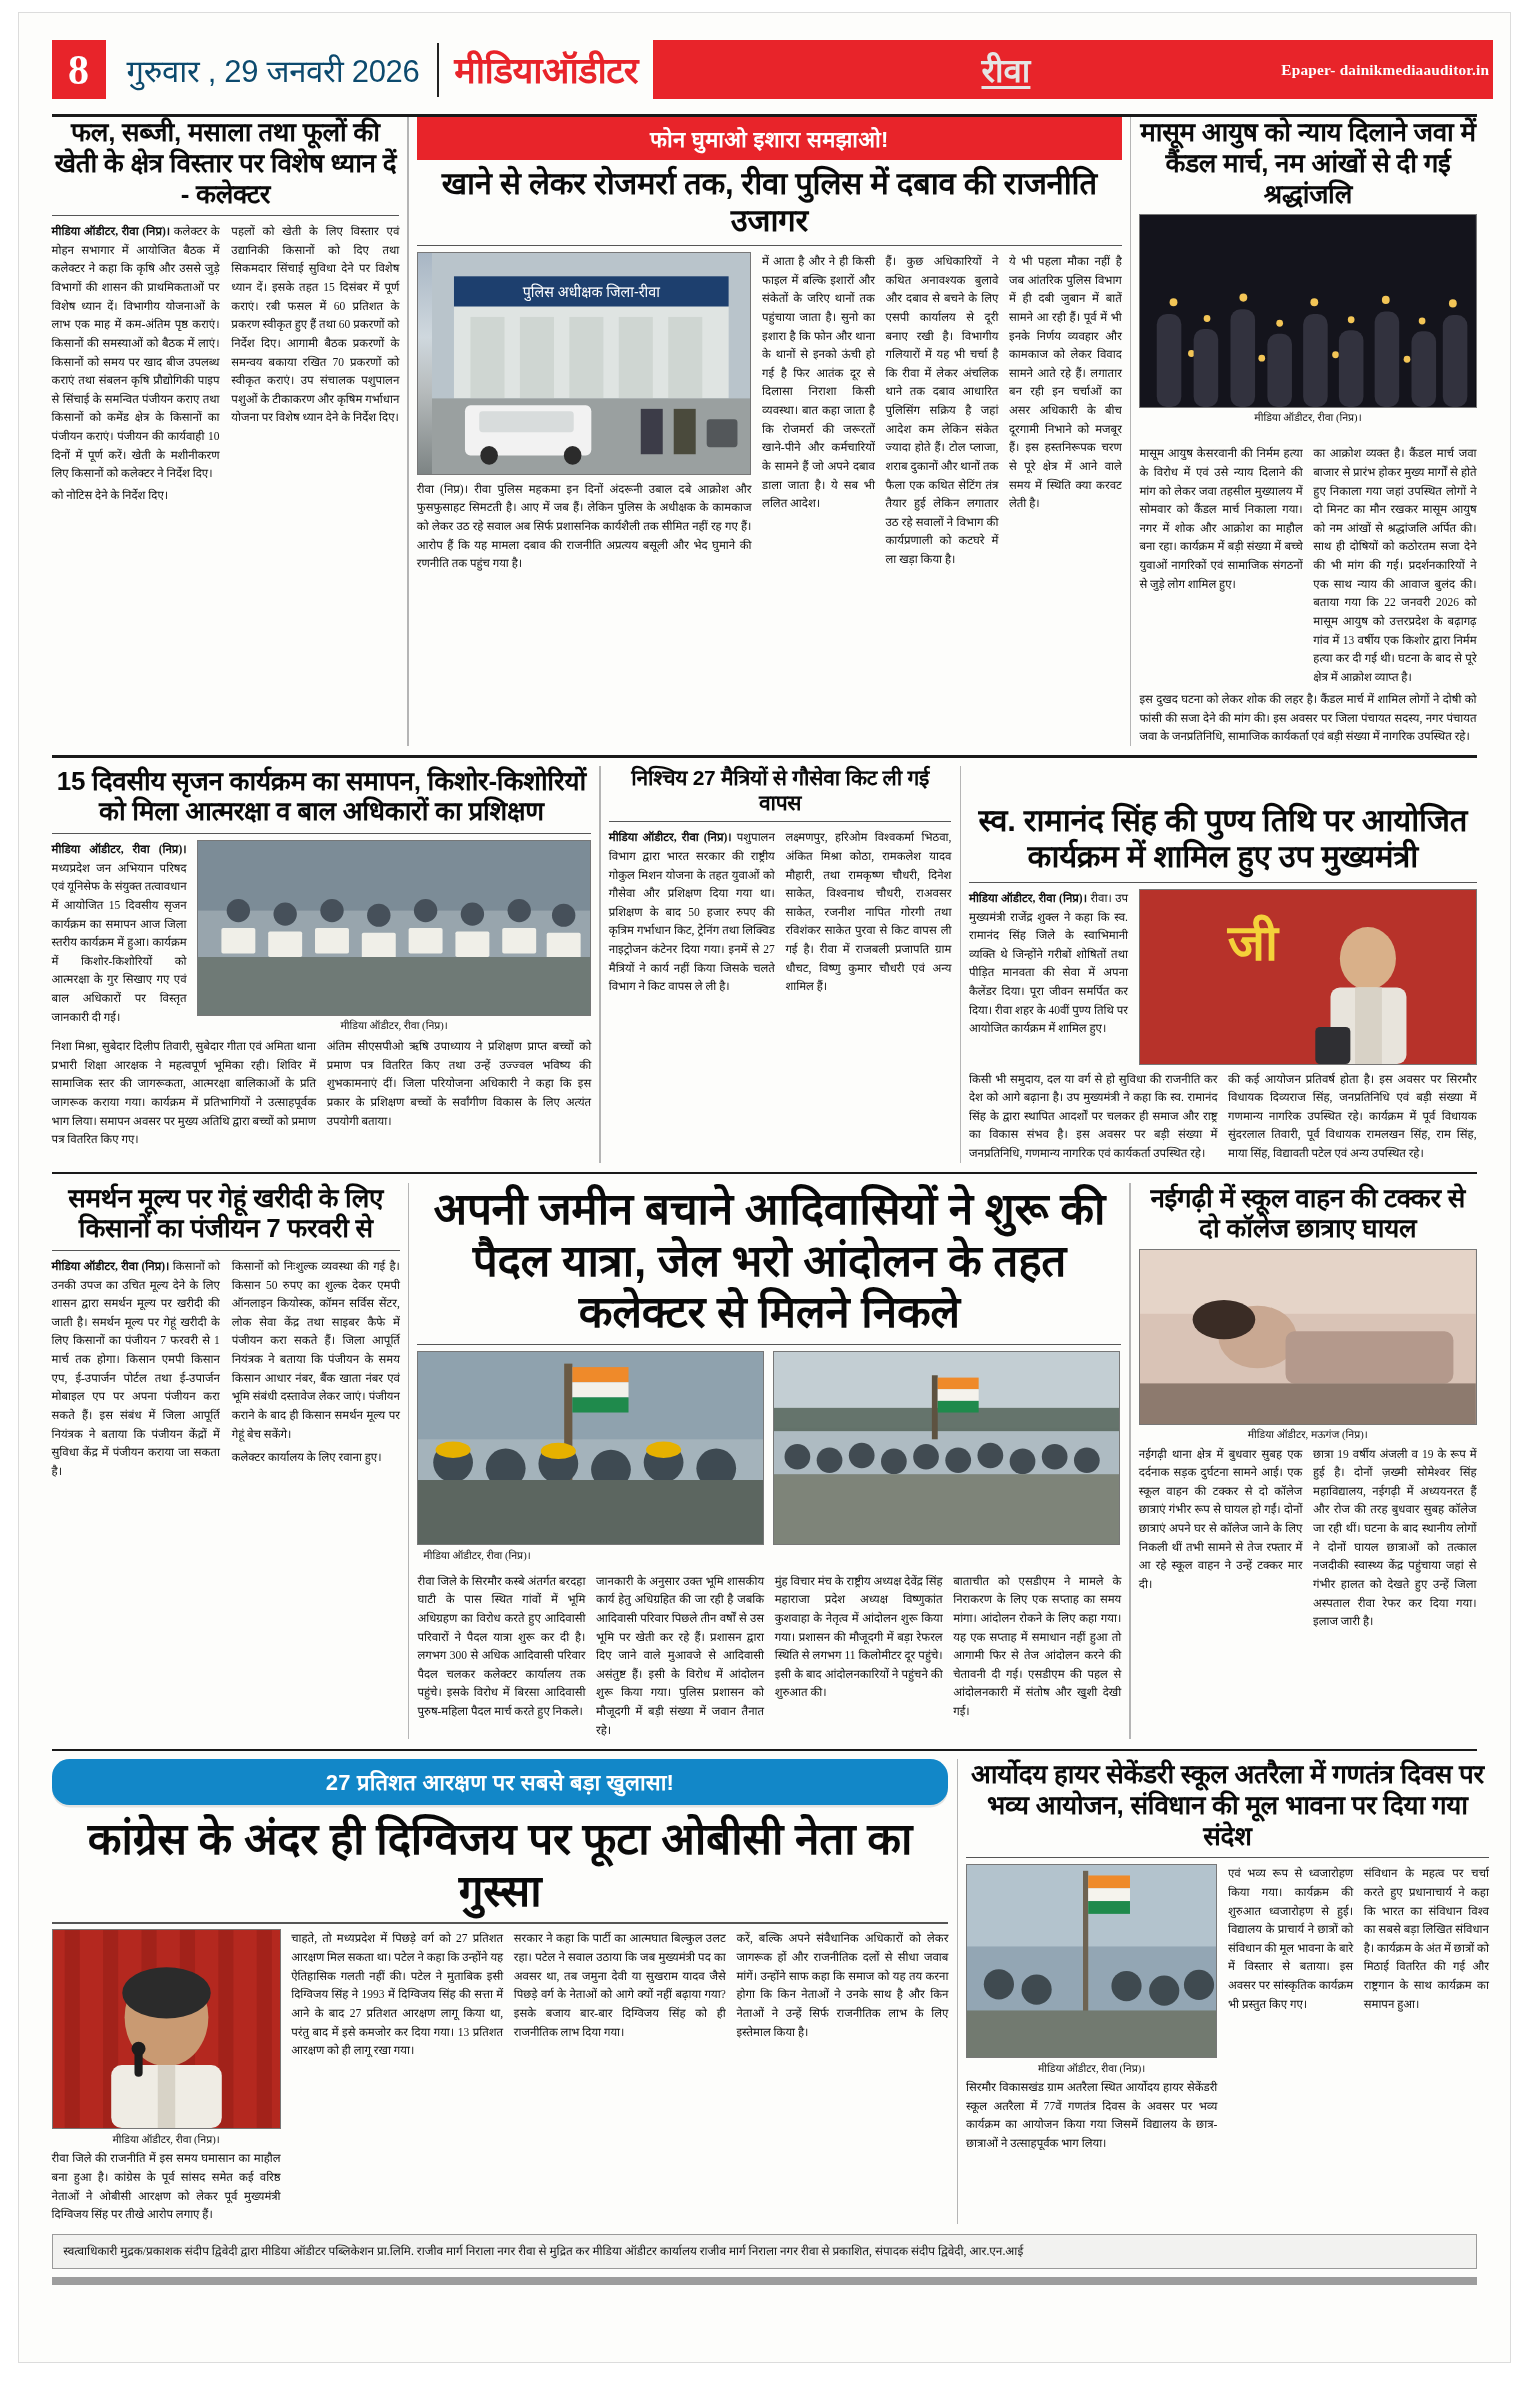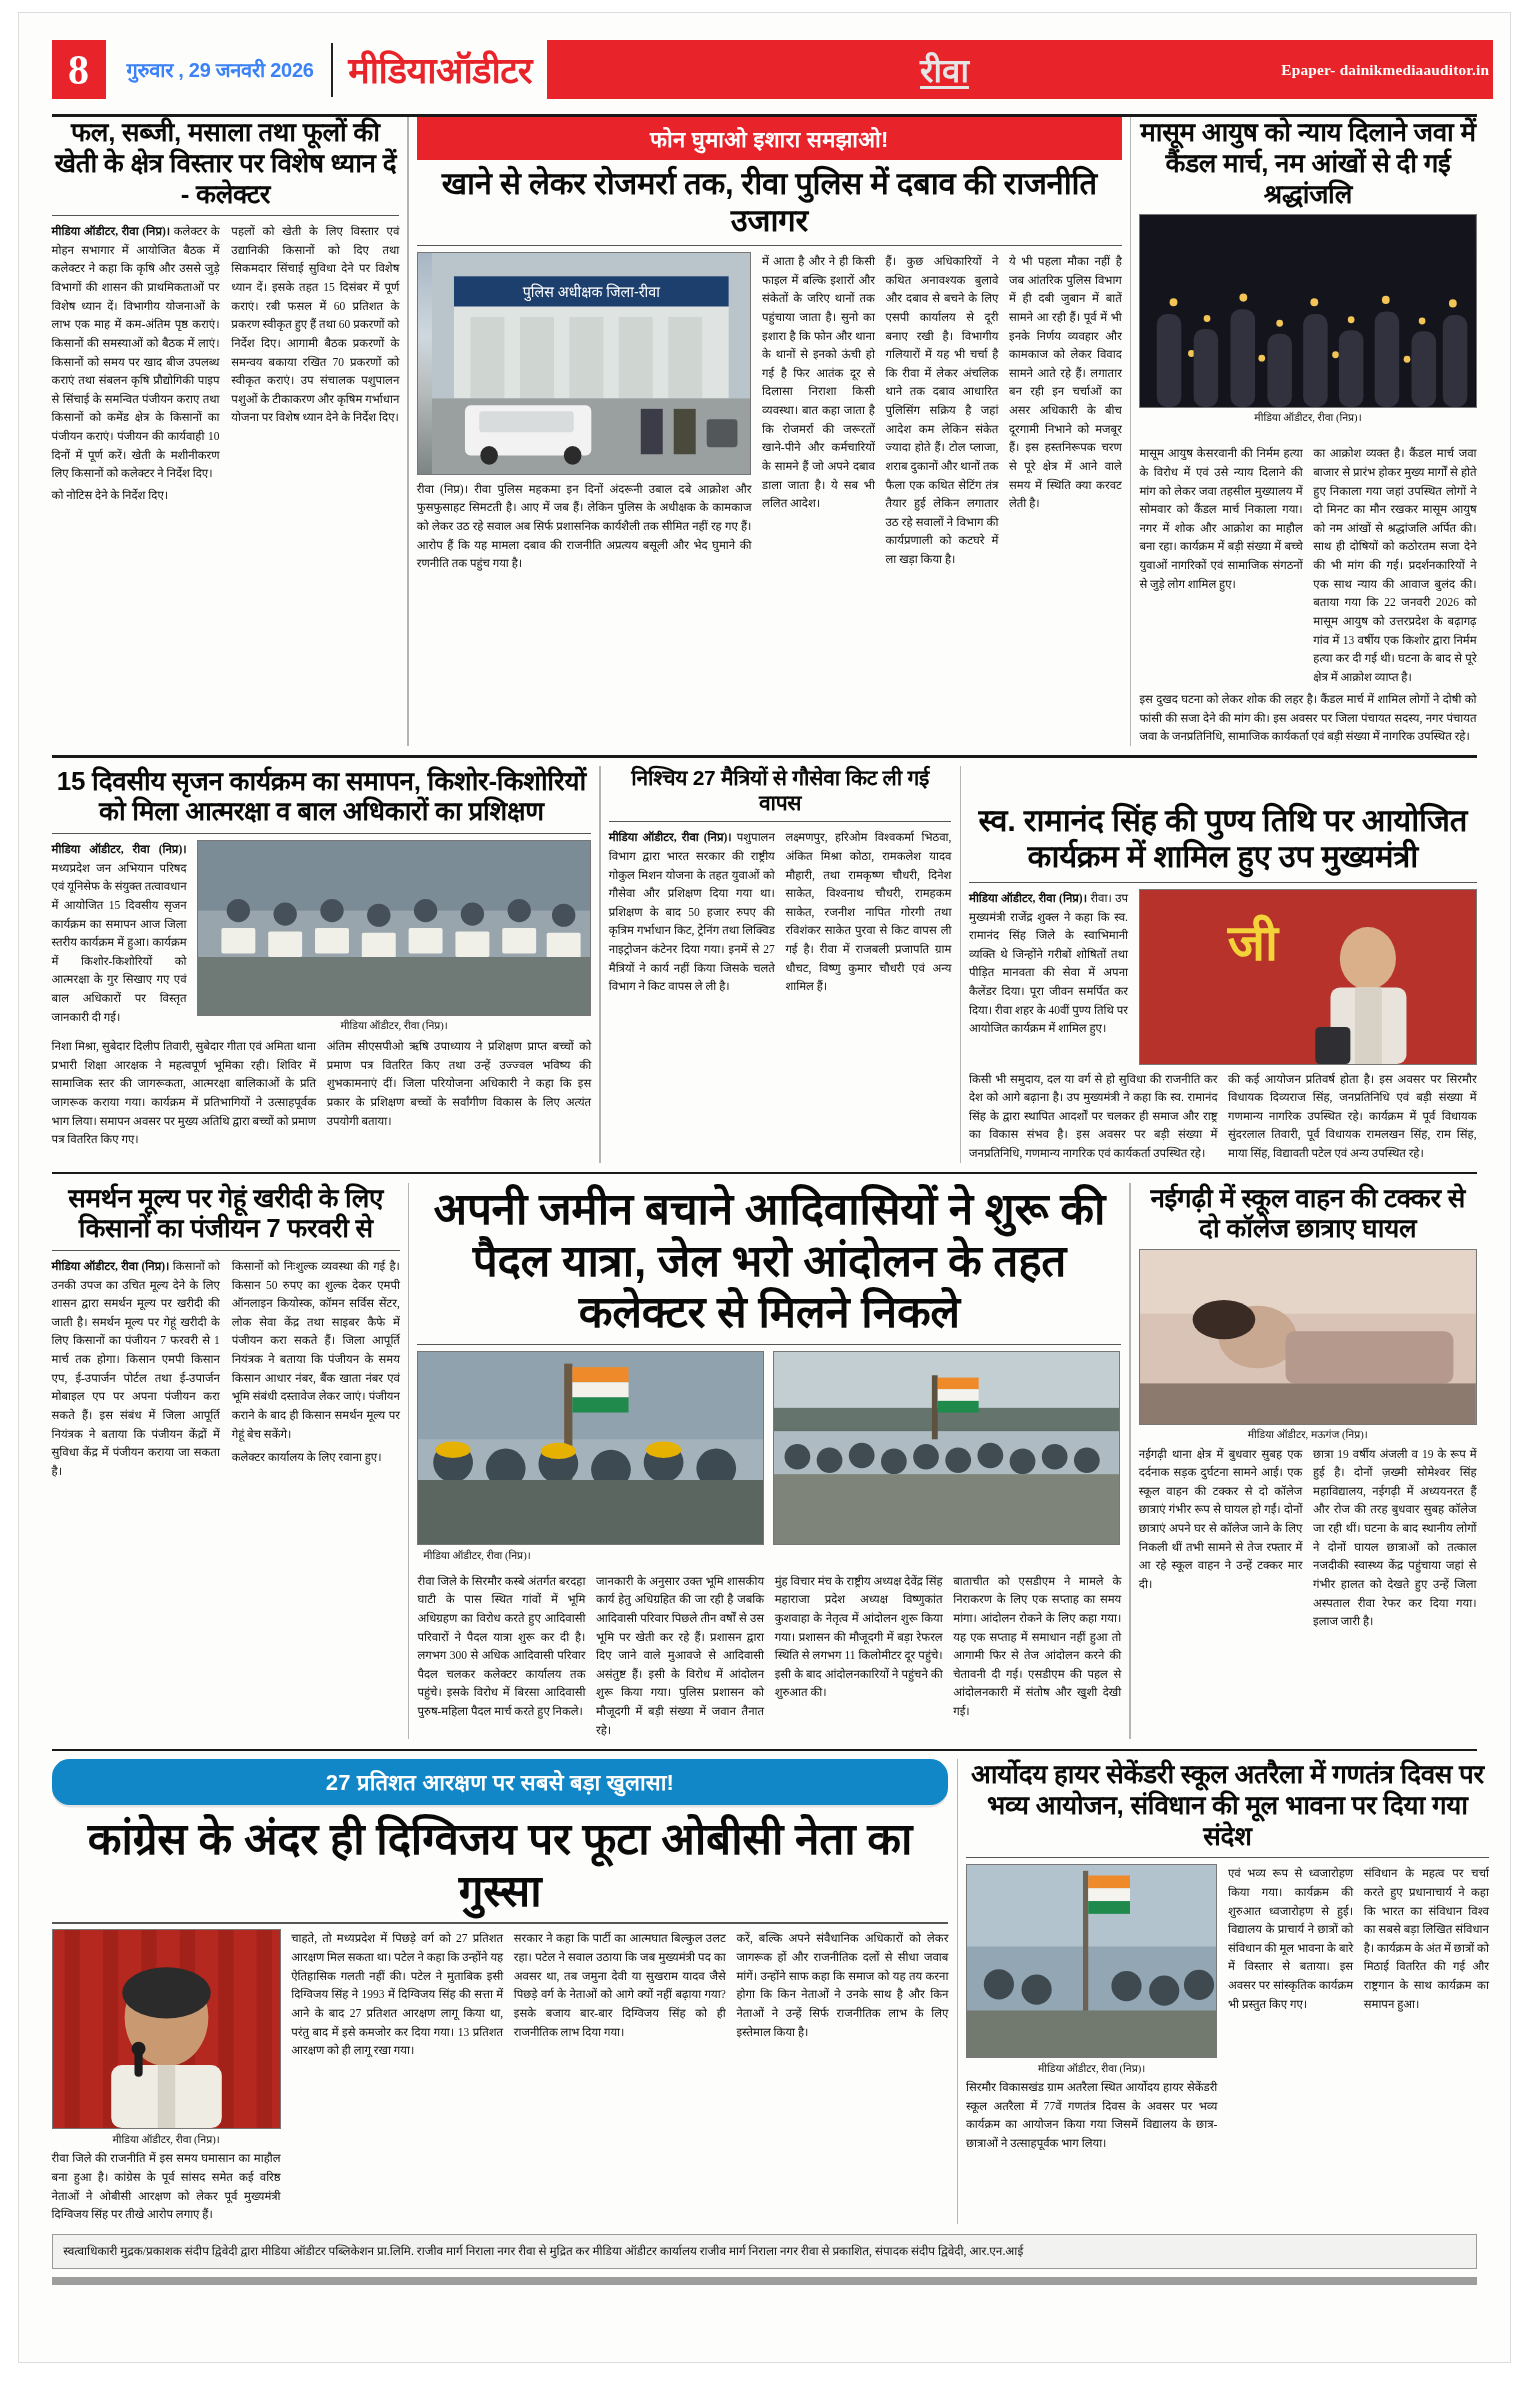--- a/index.html
+++ b/index.html
@@ -39,22 +39,22 @@
     display: flex; align-items: center; justify-content: center;
     font-size: 42px; font-weight: bold;
     font-family: "Liberation Serif", serif;
     align-self: center;
     margin-left: 16.5px;
   }
   .masthead-date {
     flex: 0 0 auto;
     display: flex; align-items: center;
     padding: 0 17.6px 0 21px;
-    font-size: 20px; font-weight: bold;
-    color: #3b82f6;
+    font-size: 31px; font-weight: normal;
+    color: #0c4a6e;
     letter-spacing: -0.3px;
     font-family: "Liberation Sans", sans-serif;
   }
   .vdivide { width: 1.8px; background: #222; align-self: center; height: 54px; }
   .masthead-brand {
     display: flex; align-items: center;
     padding: 0 15.3px;
     font-size: 36px; font-weight: bold;
     color: #e8242a;
     letter-spacing: -0.6px;
@@ -360,21 +360,21 @@
 
       <div style="width:353px">
         <h1 class="hl hl-sm">निश्चिय 27 मैत्रियों से गौसेवा किट ली गई वापस</h1>
         <div class="hr-thin"></div>
         <div style="display:flex;gap:10.6px">
           <div style="flex:1">
             <p class="bt"><span class="byline">मीडिया ऑडीटर, रीवा (निप्र)।</span>
               <span>पशुपालन विभाग द्वारा भारत सरकार की राष्ट्रीय गोकुल मिशन योजना के तहत युवाओं को गौसेवा और प्रशिक्षण दिया गया था। प्रशिक्षण के बाद 50 हजार रुपए की कृत्रिम गर्भाधान किट, ट्रेनिंग तथा लिक्विड नाइट्रोजन कंटेनर दिया गया। इनमें से 27 मैत्रियों ने कार्य नहीं किया जिसके चलते विभाग ने किट वापस ले ली है।</span></p>
           </div>
           <div style="flex:1">
-            <p class="bt">लक्ष्मणपुर, हरिओम विश्वकर्मा भिठवा, अंकित मिश्रा कोठा, रामकलेश यादव मौहारी, तथा रामकृष्ण चौधरी, दिनेश साकेत, विश्वनाथ चौधरी, रामहकम साकेत, रजनीश नापित गोरगी तथा रविशंकर साकेत पुरवा से किट वापस ली गई है। रीवा में राजबली प्रजापति ग्राम धौचट, विष्णु कुमार चौधरी एवं अन्य शामिल हैं।</p>
+            <p class="bt">लक्ष्मणपुर, हरिओम विश्वकर्मा भिठवा, अंकित मिश्रा कोठा, रामकलेश यादव मौहारी, तथा रामकृष्ण चौधरी, दिनेश साकेत, विश्वनाथ चौधरी, राअवसर साकेत, रजनीश नापित गोरगी तथा रविशंकर साकेत पुरवा से किट वापस ली गई है। रीवा में राजबली प्रजापति ग्राम धौचट, विष्णु कुमार चौधरी एवं अन्य शामिल हैं।</p>
           </div>
         </div>
       </div>
 
       <div class="coldiv"></div>
 
       <div style="width:517px">
         <h1 class="hl hl-lg">स्व. रामानंद सिंह की पुण्य तिथि पर आयोजित कार्यक्रम में शामिल हुए उप मुख्यमंत्री</h1>
         <div class="hr-thin"></div>
         <div style="display:flex;gap:10.6px">

